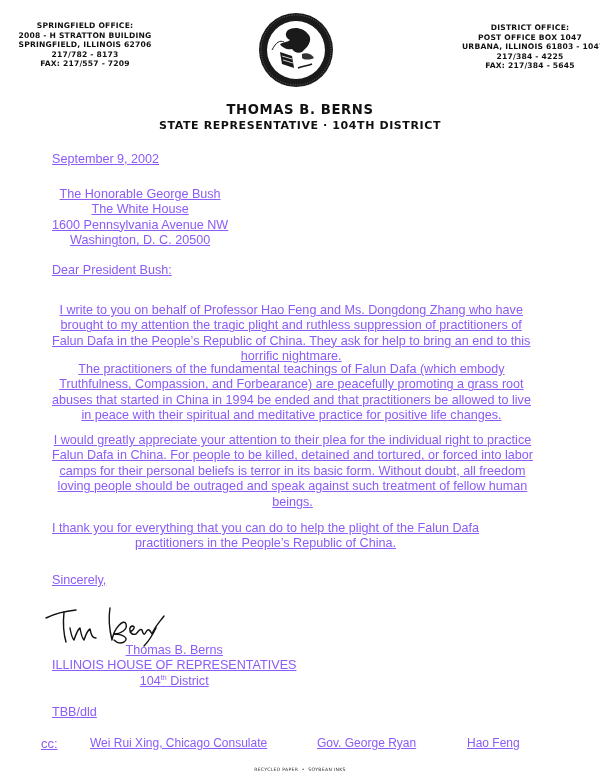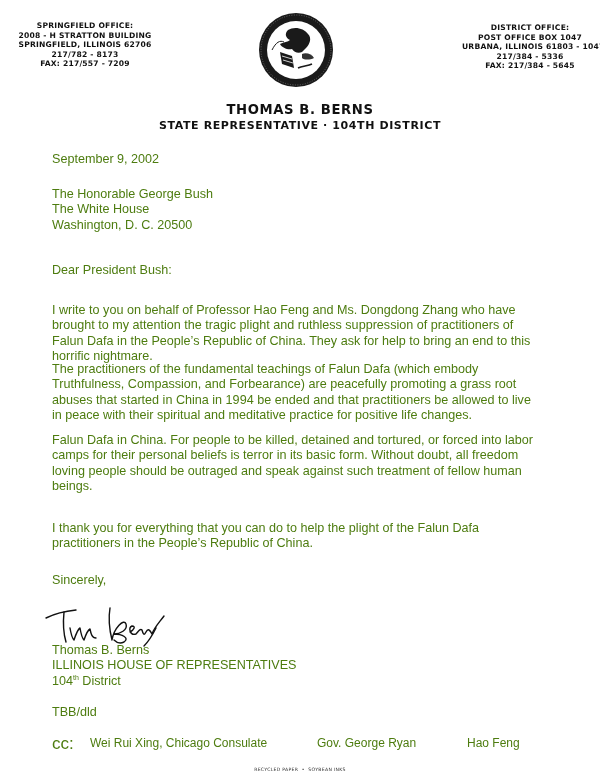--- a/index.html
+++ b/index.html
@@ -5,35 +5,35 @@
   html, body { margin: 0; padding: 0; background: #ffffff; }
   body { width: 600px; height: 779px; position: relative; overflow: hidden; font-family: "Liberation Sans", sans-serif; color: #1a1a1a; }
   .office { position: absolute; top: 21px; font-family: "DejaVu Sans", sans-serif; font-weight: bold; font-size: 7.6px; line-height: 9.6px; text-align: center; letter-spacing: 0.2px; color: #111; }
   .office div { white-space: nowrap; }
   #springfield { left: 12px; width: 146px; }
   #district { left: 462px; width: 136px; top: 23px; }
   #seal { position: absolute; left: 258px; top: 12px; width: 76px; height: 76px; }
   #name-block { position: absolute; left: 150px; width: 300px; top: 102px; text-align: center; font-family: "DejaVu Sans", sans-serif; color: #111; }
   #rep-name { font-size: 13.2px; font-weight: bold; letter-spacing: 0.6px; line-height: 15px; }
   #rep-title { font-size: 11px; font-weight: bold; letter-spacing: 0.6px; margin-top: 2px; }
-  .txt { position: absolute; left: 52px; font-size: 12.6px; line-height: 15.4px; white-space: nowrap; color: #4d7c0f; }
-  .para div { white-space: nowrap; }
+  .txt { position: absolute; left: 52px; font-size: 12.6px; line-height: 15.4px; white-space: nowrap; color: #8b5cf6; text-decoration: underline; }
+  .para div { white-space: nowrap; text-align: center; }
   #date { top: 152px; }
   #recipient { top: 187px; }
   #salutation { top: 263px; }
   #p1 { top: 291px; margin-top: 12px; }
   #p2 { top: 362px; }
   #p3 { top: 433px; }
   #p4 { top: 521px; }
   #closing { top: 573px; }
   #signature { position: absolute; left: 40px; top: 598px; width: 130px; height: 50px; }
   #sig-block { top: 643px; }
   sup { font-size: 7px; line-height: 0; }
   #initials { top: 705px; }
-  #cc-label { top: 736px; left: 52px; font-size: 17px; }
+  #cc-label { top: 736px; left: 41px; font-size: 13px; }
   #cc-1 { top: 736px; left: 90px; }
   #cc-2 { top: 736px; left: 317px; }
   #cc-3 { top: 736px; left: 467px; }
   .cc { font-size: 12px; }
   #footer { position: absolute; top: 767px; left: 0; width: 600px; text-align: center; font-family: "DejaVu Sans", sans-serif; font-size: 4.6px; letter-spacing: 0.3px; color: #333; }
 </style>
 </head>
 <body>
 
 <div id="springfield" class="office">
@@ -53,54 +53,56 @@
   <path d="M24 44 L34 47 M25 48 L35 51" stroke="#fff" stroke-width="0.8"></path>
   <path d="M44 42 C48 40, 54 42, 56 46 C52 48, 46 48, 44 46 Z" fill="#333"></path>
   <path d="M40 56 C44 54, 50 54, 54 52" stroke="#1a1a1a" stroke-width="1.5" fill="none"></path>
   <path d="M14 38 C18 30, 22 28, 26 30" stroke="#1a1a1a" stroke-width="1" fill="none"></path>
 </svg>
 
 <div id="district" class="office">
   <div>DISTRICT OFFICE:</div>
   <div>POST OFFICE BOX 1047</div>
   <div>URBANA, ILLINOIS 61803 - 1047</div>
-  <div>217/384 - 5336</div>
+  <div>217/384 - 4225</div>
   <div>FAX: 217/384 - 5645</div>
 </div>
 
 <div id="name-block">
   <div id="rep-name">THOMAS B. BERNS</div>
   <div id="rep-title">STATE REPRESENTATIVE  ·  104TH DISTRICT</div>
 </div>
 
 <div id="date" class="txt">September 9, 2002</div>
 
 <div id="recipient" class="txt para">
   <div>The Honorable George Bush</div>
   <div>The White House</div>
+  <div>1600 Pennsylvania Avenue  NW</div>
   <div>Washington, D. C.  20500</div>
 </div>
 
 <div id="salutation" class="txt">Dear President Bush:</div>
 
 <div id="p1" class="txt para">
   <div>I write to you on behalf of Professor Hao Feng and Ms. Dongdong Zhang who have</div>
   <div>brought to my attention the tragic plight and ruthless suppression of practitioners of</div>
   <div>Falun Dafa in the People’s Republic of China.  They ask for help to bring an end to this</div>
   <div>horrific nightmare.</div>
 </div>
 
 <div id="p2" class="txt para">
   <div>The practitioners of the fundamental teachings of Falun Dafa (which embody</div>
   <div>Truthfulness, Compassion, and Forbearance) are peacefully promoting a grass root</div>
   <div>abuses that started in China in 1994 be ended and that practitioners be allowed to live</div>
   <div>in peace with their spiritual and meditative practice for positive life changes.</div>
 </div>
 
 <div id="p3" class="txt para">
+  <div>I would greatly appreciate your attention to their plea for the individual right to practice</div>
   <div>Falun Dafa in China.  For people to be killed, detained and tortured, or forced into labor</div>
   <div>camps for their personal beliefs is terror in its basic form.  Without doubt, all freedom</div>
   <div>loving people should be outraged and speak against such treatment of fellow human</div>
   <div>beings.</div>
 </div>
 
 <div id="p4" class="txt para">
   <div>I thank you for everything that you can do to help the plight of the Falun Dafa</div>
   <div>practitioners in the People’s Republic of China.</div>
 </div>

